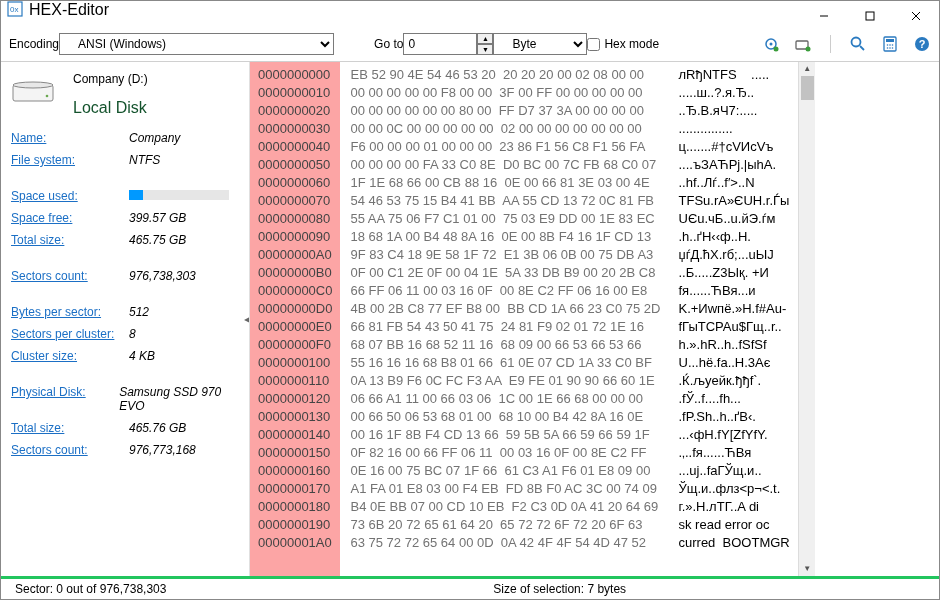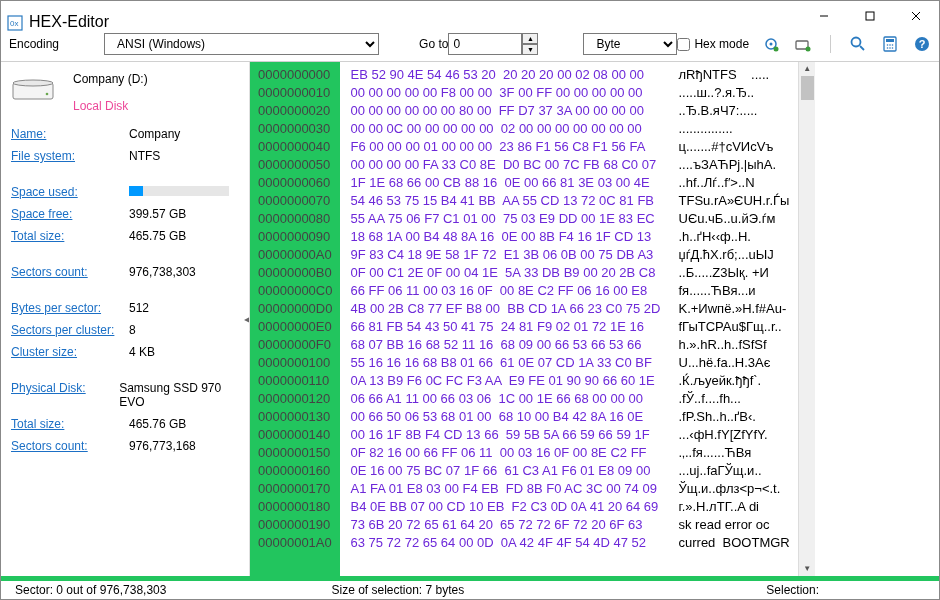--- a/index.html
+++ b/index.html
@@ -1,56 +1,56 @@
 <!DOCTYPE html>
 <html><head>
 <meta charset="utf-8">
 <style>
 * { box-sizing: border-box; margin: 0; padding: 0; font-family: "Segoe UI", Tahoma, sans-serif; }
 html, body { width: 940px; height: 600px; overflow: hidden; }
 .window { width: 940px; height: 600px; border: 1px solid #888; background: #fff; display: flex; flex-direction: column; }
-.titlebar { height: 30px; display: flex; align-items: flex-end; padding-left: 6px; background: #fff; }
+.titlebar { height: 30px; display: flex; align-items: flex-start; padding-left: 6px; background: #fff; }
 .titlebar .app-icon { width: 16px; height: 16px; margin-right: 6px; }
 .titlebar .title { font-size: 16px; color: #000; }
 .titlebar .win-btns { margin-left: auto; display: flex; }
 .titlebar .win-btn { width: 46px; height: 30px; display: flex; align-items: center; justify-content: center; font-size: 13px; color: #000; }
 .toolbar { height: 30px; display: flex; align-items: center; padding: 0 8px 4px 8px; gap: 0; font-size: 12px; }
 .toolbar label { color: #000; }
-.toolbar select { height: 22px; font-size: 12px; border: 1px solid #7a7a7a; background: #fff; padding: 0 8px; margin-left: 45px; }
+.toolbar select { height: 22px; font-size: 12px; border: 1px solid #7a7a7a; background: #fff; padding: 0 14px; }
 .toolbar input[type=text] { height: 22px; font-size: 12px; border: 1px solid #7a7a7a; padding: 0 4px; }
 .spin { display: flex; flex-direction: column; }
 .spin button { height: 11px; width: 16px; border: 1px solid #7a7a7a; background: #f0f0f0; font-size: 7px; line-height: 7px; padding: 0; }
 .hexmode { display: flex; align-items: center; gap: 4px; }
 .tool-icons { margin-left: auto; display: flex; gap: 14px; align-items: center; }
 .tool-icon { width: 18px; height: 18px; display: flex; align-items: center; justify-content: center; }
 .spacer-vert { width: 1px; height: 18px; background: #ccc; margin: 0 4px; }
 .body { flex: 1; display: flex; overflow: hidden; border-top: 1px solid #d0d0d0; }
 .sidebar { width: 249px; border-right: 1px solid #e0e0e0; padding: 10px 10px 0 10px; font-size: 12px; color: #000; overflow: hidden; position: relative; }
 .sidebar .disk-head { display: flex; align-items: center; gap: 18px; margin-bottom: 14px; }
 .disk-svg { width: 44px; height: 28px; }
 .disk-name { color: #000; font-weight: normal; }
-.disk-type { color: #ec4899; font-size: 12px; margin-top: 13px; }
+.disk-type { color: #14532d; font-size: 16px; margin-top: 13px; }
 .prop-row { display: flex; margin-bottom: 8px; }
 .prop-row .k { width: 118px; color: #1b6fc5; text-decoration: underline; }
-.prop-row .v { color: #000; }
+.prop-row .v { color: #000; font-style: italic; }
 .sec-gap { height: 14px; }
 .usage-bar { width: 100px; height: 10px; background: #e6e6e6; display: inline-block; position: relative; }
 .usage-fill { height: 100%; background: #0099ff; }
 .collapse-handle { position: absolute; right: -1px; top: 50%; width: 6px; height: 40px; transform: translateY(-50%); display:flex; align-items:center; justify-content:center; font-size:8px; color:#666; }
 .hexpane { flex: 1; display: flex; font-family: Consolas, "Courier New", monospace; font-size: 13px; line-height: 18px; white-space: pre; overflow: hidden; }
-.hex-offsets { background: #22c55e; color: #444; padding: 4px 8px; }
-.hex-bytes { padding: 4px 10px; color: #6d28d9; }
+.hex-offsets { background: #fca5a5; color: #444; padding: 4px 8px; }
+.hex-bytes { padding: 4px 10px; color: #737373; }
 .hex-ascii { padding: 4px 8px; color: #000; }
 .hexpane .row { height: 18px; }
 .scrollbar { width: 17px; background: #f0f0f0; border-left: 1px solid #dcdcdc; position: relative; }
 .scrollbar .thumb { position: absolute; top: 14px; left: 2px; width: 13px; height: 24px; background: #c2c2c2; }
 .scrollbar .arr { position: absolute; left: 0; width: 17px; height: 14px; font-size: 8px; display:flex;align-items:center;justify-content:center; color:#555; }
 .scrollbar .arr.up { top: 0; }
 .scrollbar .arr.dn { bottom: 0; }
-.statusbar { height: 23px; border-top: 5px solid #22c55e; display: flex; align-items: center; font-size: 12px; color: #000; }
+.statusbar { height: 23px; border-top: 3px solid #22c55e; display: flex; align-items: center; font-size: 12px; color: #000; }
 .statusbar .cell { padding: 0 14px; }
 .statusbar .cell.center { margin-left: auto; margin-right: auto; }
 .statusbar .cell.right { margin-left: auto; padding-right: 120px; }
 </style>
 </head>
 <body>
 
 <div class="window">
   <div class="titlebar">
     <span class="app-icon">
@@ -221,15 +221,14 @@
         <div class="arr up">▲</div>
         <div class="thumb"></div>
         <div class="arr dn">▼</div>
       </div>
     </div>
   </div>
 
   <div class="statusbar">
     <div class="cell">Sector: 0 out of 976,738,303</div>
     <div class="cell center">Size of selection: 7 bytes</div>
-    <div class="cell right">Selection:</div>
   </div>
 </div>
 
 </body></html>

